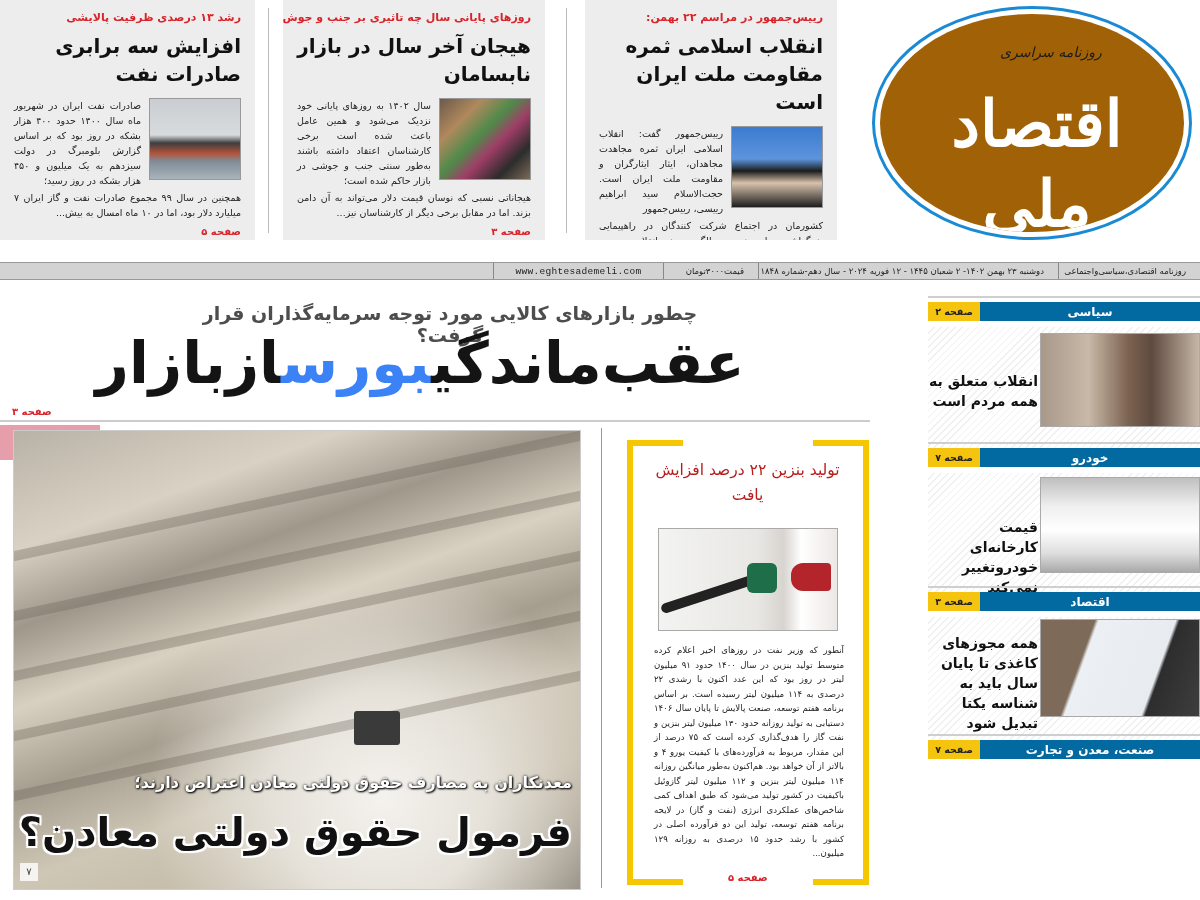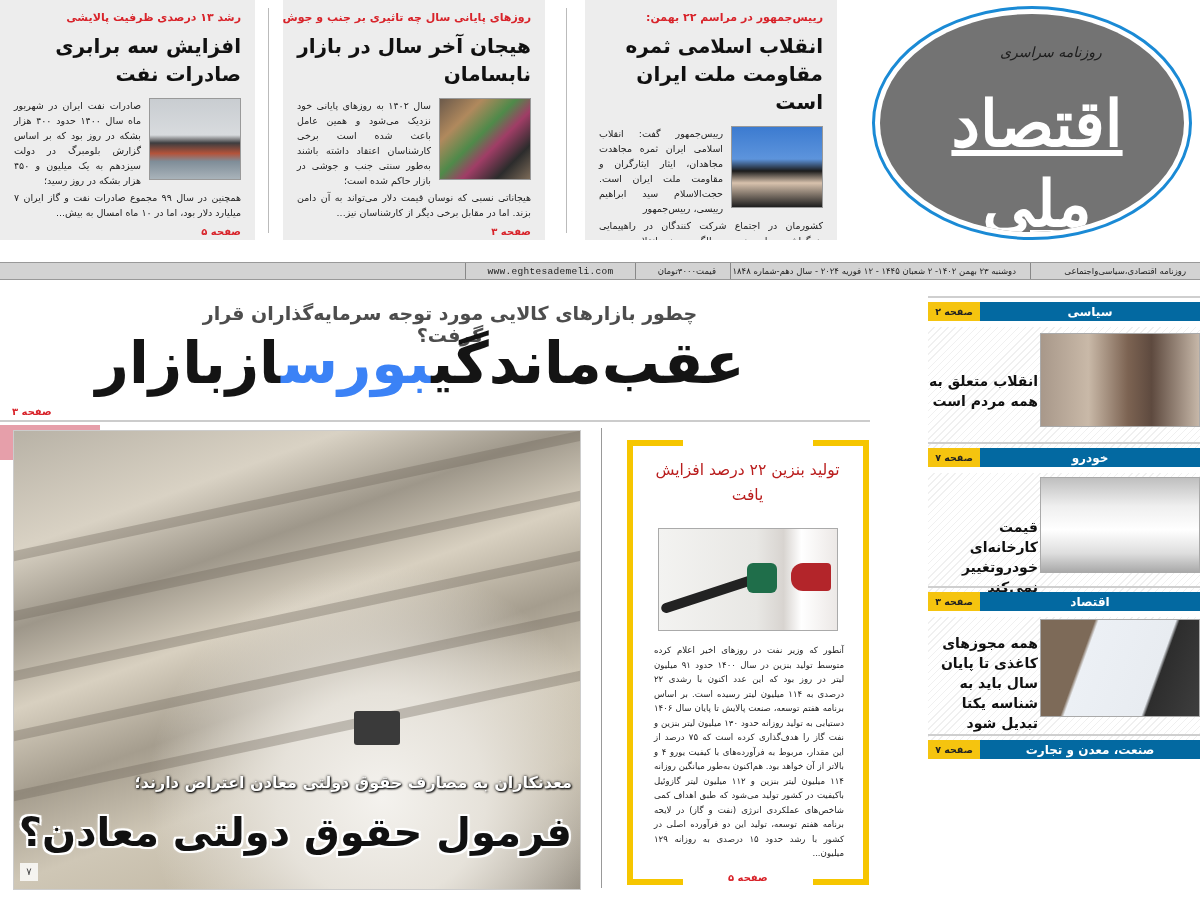--- a/index.html
+++ b/index.html
@@ -24,25 +24,25 @@
   #card-oil { left: 0; width: 255px; }
 
   .divider-v { position: absolute; top: 8px; width: 1px; height: 225px; background: #bbb; }
 
   
   .logo {
     position: absolute; left: 872px; top: 6px; width: 320px; height: 234px;
     border-radius: 50%; border: 3px solid #1a8ad5; padding: 5px; background: #fff;
   }
   .logo-inner {
-    width: 100%; height: 100%; border-radius: 50%; background: #737373;
+    width: 100%; height: 100%; border-radius: 50%; background: #a16207;
     position: relative; overflow: hidden;
   }
   .logo-sub { position: absolute; top: 30px; left: 120px; color: #1c1c1c; font-size: 14px; font-style: italic; font-family: "DejaVu Serif", serif; }
-  .logo-main { position: absolute; top: 70px; left: 30px; right: 20px; text-align: center; color: #fff; font-weight: bold; font-size: 64px; font-family: "DejaVu Serif", serif; line-height: 80px; letter-spacing: 2px; text-decoration: underline; }
+  .logo-main { position: absolute; top: 70px; left: 30px; right: 20px; text-align: center; color: #fff; font-weight: bold; font-size: 64px; font-family: "DejaVu Serif", serif; line-height: 80px; letter-spacing: 2px; }
 
   
   .date-bar {
     position: absolute; top: 262px; left: 0; width: 1200px; height: 18px;
     background: #d3d3d3; border-top: 1px solid #999; border-bottom: 1px solid #999;
     display: flex; flex-direction: row; align-items: center; font-size: 8.5px; color: #222;
   }
   .date-bar .cell { padding: 0 14px; white-space: nowrap; border-left: 1px solid #888; height: 100%; display: flex; align-items: center; }
   .date-bar .cell:last-child { border-left: none; }
   .date-bar .url { font-family: Liberation Mono, monospace; font-size: 9.5px; letter-spacing: 0.3px; }
@@ -165,21 +165,21 @@
   <div class="headline">افزایش سه برابری صادرات نفت</div>
   <div class="body-row">
     <div class="thumb" style="background: linear-gradient(180deg,#c9cdd1 0%,#d8dbde 45%,#3d3d3f 55%,#b4533a 68%,#7f8d98 78%,#a9b3ba 100%);"></div>
     <div class="text">صادرات نفت ایران در شهریور ماه سال ۱۴۰۰ حدود ۴۰۰ هزار بشکه در روز بود که بر اساس گزارش بلومبرگ در دولت سیزدهم به یک میلیون و ۴۵۰ هزار بشکه در روز رسید؛</div>
   </div>
   <div class="text-full">همچنین در سال ۹۹ مجموع صادرات نفت و گاز ایران ۷ میلیارد دلار بود، اما در ۱۰ ماه امسال به بیش...</div>
   <div class="page-ref">صفحه ۵</div>
 </div>
 
 <div class="date-bar">
-  <div class="cell" style="width: 170px;">روزنامه اقتصادی،سیاسی‌واجتماعی</div>
+  <div class="cell" style="width: 142px;">روزنامه اقتصادی،سیاسی‌واجتماعی</div>
   <div class="cell" style="width: 300px;">دوشنبه ۲۳ بهمن ۱۴۰۲- ۲ شعبان ۱۴۴۵ - ۱۲ فوریه ۲۰۲۴ - سال دهم-شماره ۱۸۴۸</div>
   <div class="cell" style="width: 95px; padding-left: 16px;">قیمت۳۰۰۰تومان</div>
   <div class="cell url" style="width: 170px; justify-content:center;">www.eghtesademeli.com</div>
   <div class="cell spacer"></div>
 </div>
 
 <div class="main-area">
   <div class="main-kicker">چطور بازارهای کالایی مورد توجه سرمایه‌گذاران قرار گرفت؟</div>
   <div class="main-headline">
     <span>عقب‌ماندگی</span><span class="red">بورس</span><span>ازبازار</span>

